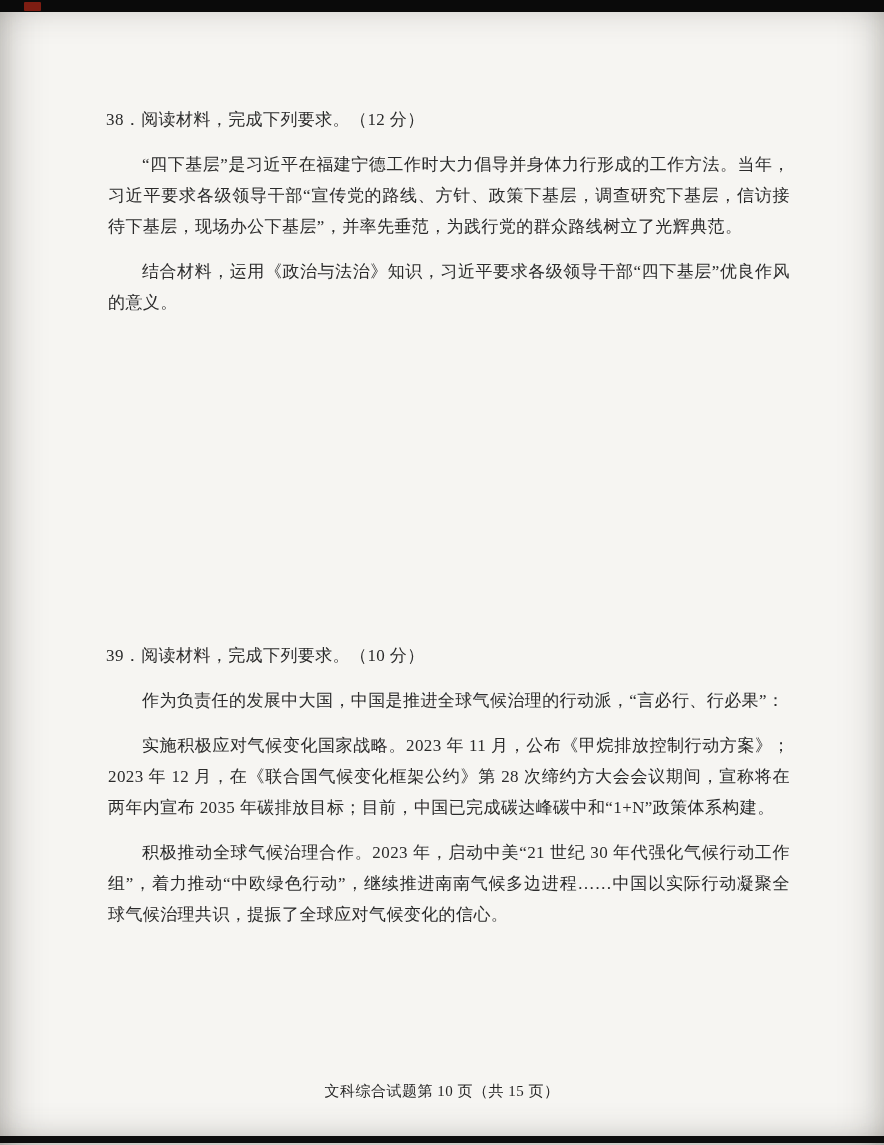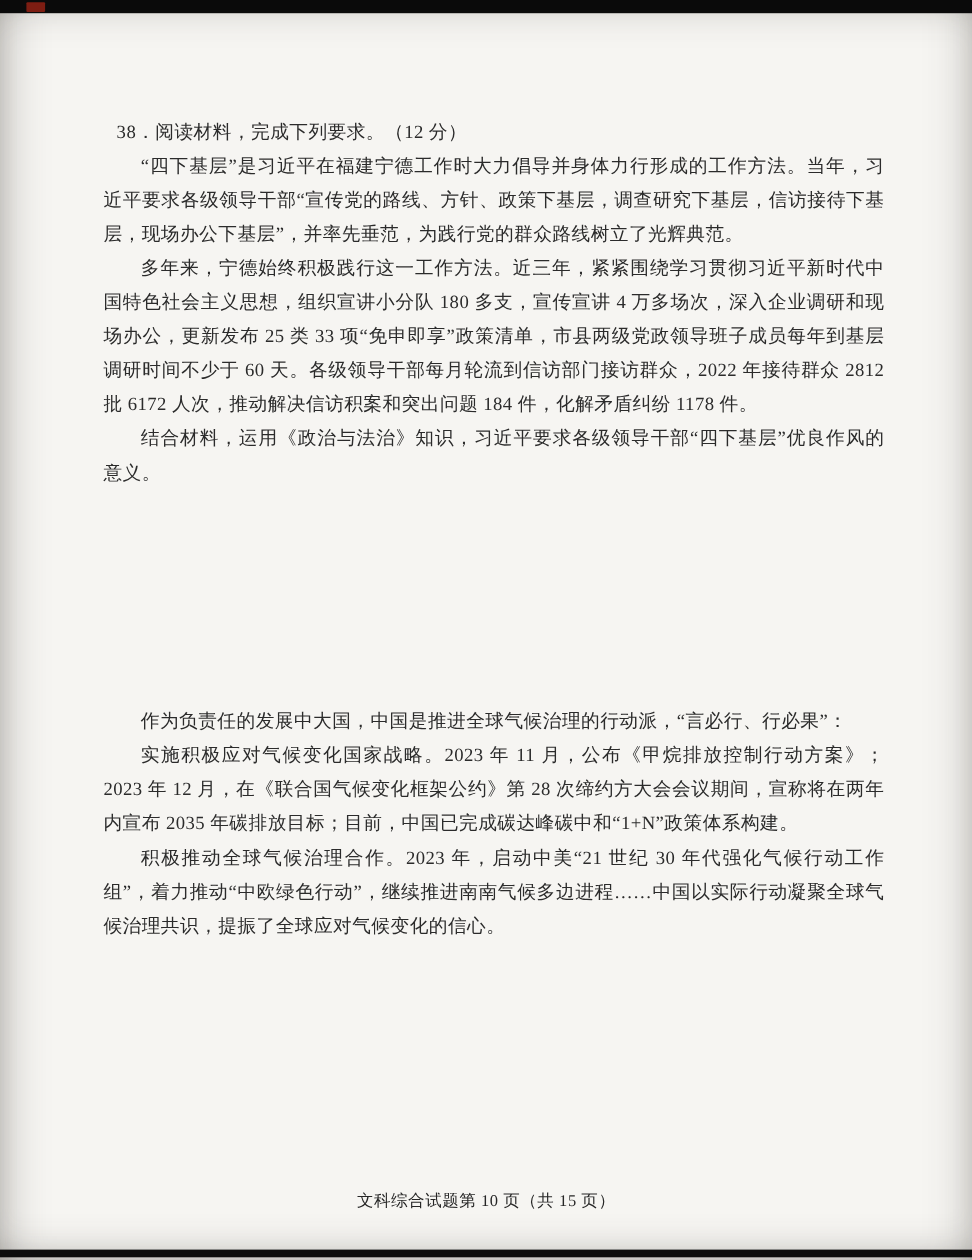--- a/index.html
+++ b/index.html
@@ -58,21 +58,21 @@
     letter-spacing: 0.4px;
     z-index: 2;
   }
   #q38 { top: 104px; }
   #q39 { top: 640px; }
   .q-header {
     margin: 0 0 0 12px;
     text-align: left;
   }
   .para {
-    margin: 0;
+    margin: 14px;
     text-indent: 2em;
     text-align: justify;
     font-family: Liberation Serif, serif;
   }
   .page-footer {
     position: absolute;
     left: 0; right: 0;
     top: 1082px;
     text-align: center;
     font-size: 15px;
@@ -86,25 +86,25 @@
 
 <div class="page">
 
   <div class="bar-top">
     <div class="red-mark"></div>
   </div>
 
   <section class="qblock" id="q38">
     <p class="q-header">38．阅读材料，完成下列要求。（12 分）</p>
     <p class="para">“四下基层”是习近平在福建宁德工作时大力倡导并身体力行形成的工作方法。当年，习近平要求各级领导干部“宣传党的路线、方针、政策下基层，调查研究下基层，信访接待下基层，现场办公下基层”，并率先垂范，为践行党的群众路线树立了光辉典范。</p>
-    <p class="para">多年来，宁德始终积极践行这一工作方法。近三年，紧紧围绕学习贯彻习近平新时代中国特色社会主义思想，组织宣讲小分队 180 多支，宣传宣讲 4 万多场次，深入企业调研和现场办公，更新发布 25 类 33 项“免申即享”政策清单，市县两级党政领导班子成员每年到基层调研时间不少于 60 天。各级领导干部每月轮流到信访部门接访群众，2022 年接待群众 2812 批 6172 人次，推动解决信访积案和突出问题 184 件，化解矛盾纠纷 1178 件。</p>
     <p class="para">结合材料，运用《政治与法治》知识，习近平要求各级领导干部“四下基层”优良作风的意义。</p>
   </section>
 
   <section class="qblock" id="q39">
+    <p class="q-header">39．阅读材料，完成下列要求。（10 分）</p>
     <p class="para">作为负责任的发展中大国，中国是推进全球气候治理的行动派，“言必行、行必果”：</p>
     <p class="para">实施积极应对气候变化国家战略。2023 年 11 月，公布《甲烷排放控制行动方案》；2023 年 12 月，在《联合国气候变化框架公约》第 28 次缔约方大会会议期间，宣称将在两年内宣布 2035 年碳排放目标；目前，中国已完成碳达峰碳中和“1+N”政策体系构建。</p>
     <p class="para">积极推动全球气候治理合作。2023 年，启动中美“21 世纪 30 年代强化气候行动工作组”，着力推动“中欧绿色行动”，继续推进南南气候多边进程……中国以实际行动凝聚全球气候治理共识，提振了全球应对气候变化的信心。</p>
   </section>
 
   <div class="page-footer">文科综合试题第 10 页（共 15 页）</div>
 
   <div class="bar-bottom"></div>
 
 </div>

